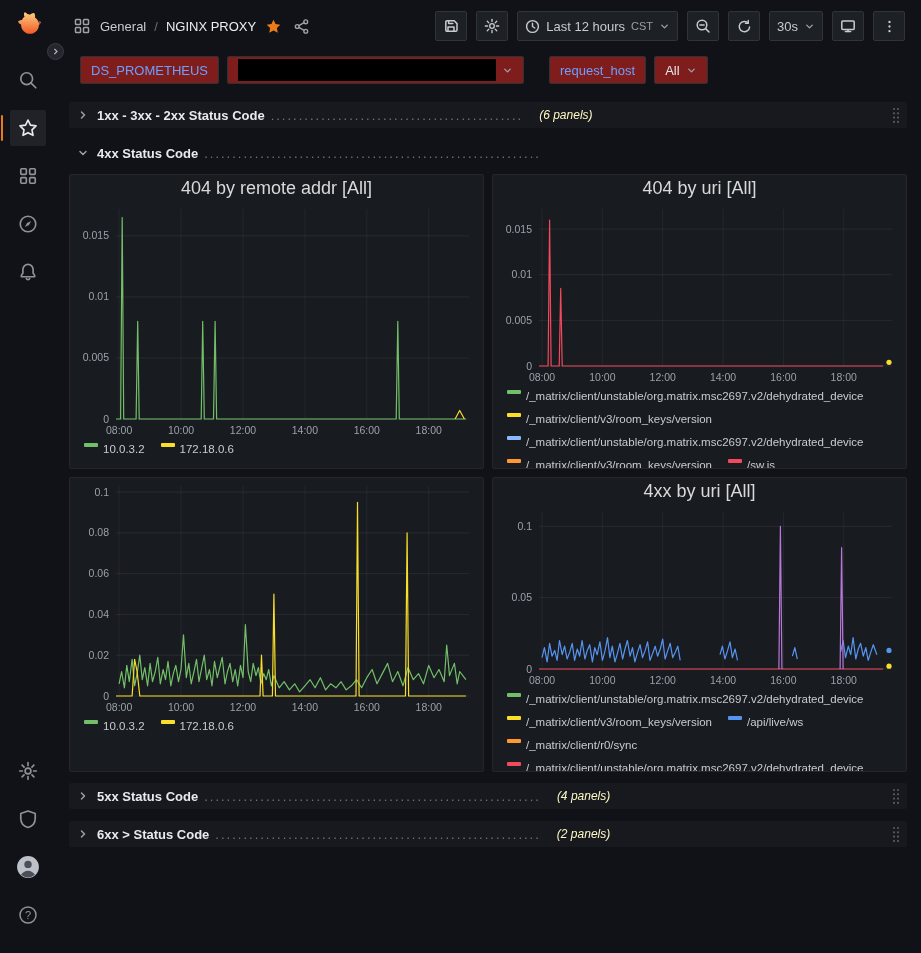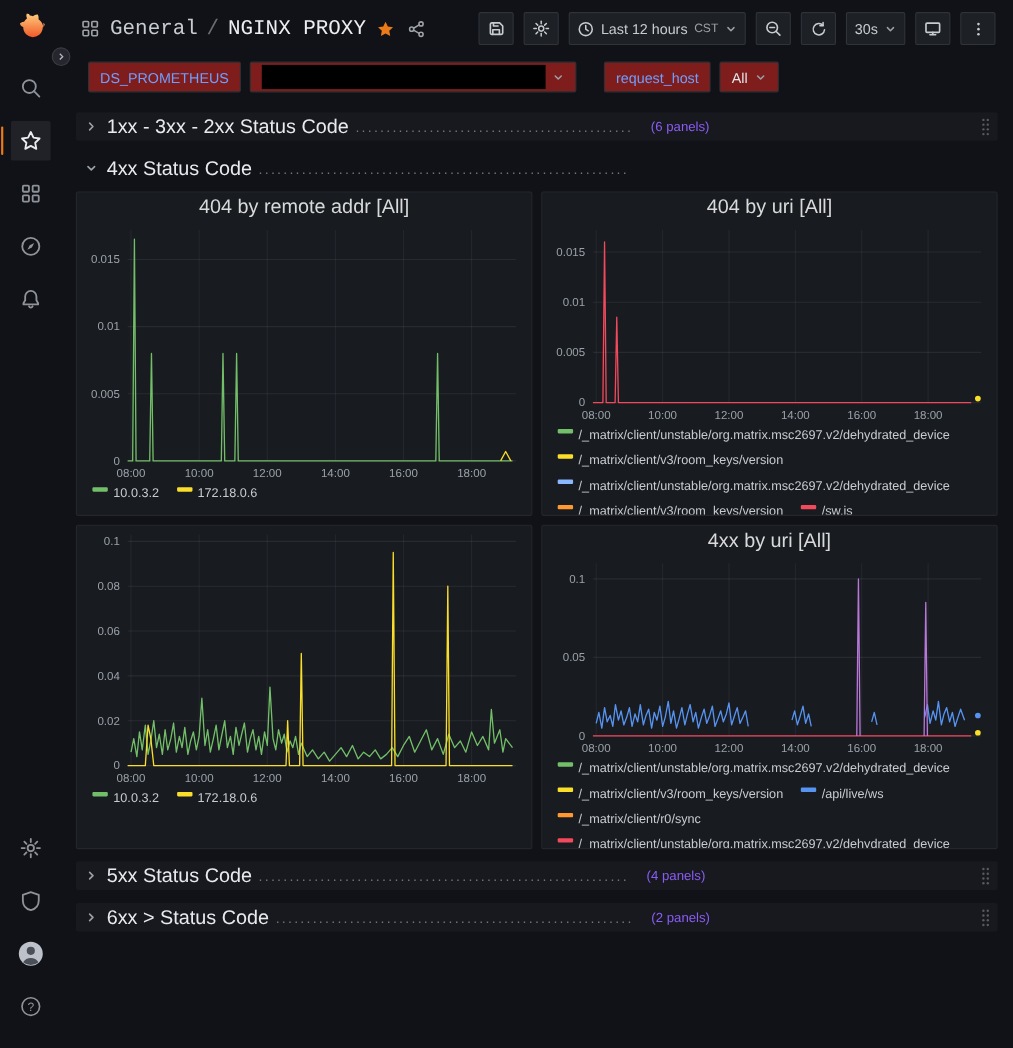--- a/index.html
+++ b/index.html
@@ -39,21 +39,21 @@
   }
   .nav-expand svg { stroke:currentColor; fill:none; stroke-width:1.6; }
 
   
   .main { margin-left:55px; }
 
   .page-header {
     height:52px; display:flex; align-items:center; gap:9px; padding:0 16px 0 18px;
   }
   .page-header .apps { color:#9da2a8; cursor:pointer; }
-  .breadcrumb { display:flex; align-items:center; gap:8px; font-size:19px;font-family:Liberation Mono, monospace; }
+  .breadcrumb { display:flex; align-items:center; gap:8px; font-size:13px; }
   .crumb-folder { color:#c7ccd1; cursor:pointer; }
   .crumb-sep { color:#6a6f76; }
   .crumb-dash { color:#eceef1; font-weight:500; cursor:pointer; }
   .star-filled { cursor:pointer; }
   .share { color:#9da2a8; cursor:pointer; margin-left:2px; }
 
   .toolbar { margin-left:auto; display:flex; align-items:center; gap:9px; }
   .tb-btn {
     height:30px; min-width:32px; display:flex; align-items:center; justify-content:center;
     gap:6px; padding:0 7px; background:#1d2024; border:1px solid #2f333a; border-radius:2px;
@@ -75,23 +75,23 @@
   .var-chev { color:#9aa0a7; }
 
   
   .dashboard { padding:8px 14px 0; }
   .row-header {
     height:26px; display:flex; align-items:center; gap:6px; padding:0 6px;
     background:#17191e; border-radius:2px; margin-bottom:12px; cursor:pointer;
   }
   .row-header.expanded { background:transparent; margin-bottom:8px; }
   .row-chev { color:#9aa0a7; width:16px; }
-  .row-title { font-weight:400; font-size:18px; color:#e8eaed; white-space:nowrap; }
+  .row-title { font-weight:700; font-size:13px; color:#e8eaed; white-space:nowrap; }
   .row-dots { color:#70757c; letter-spacing:2px; white-space:nowrap; overflow:hidden; flex:0 1 auto; min-width:0; }
-  .row-count { color:#8b5cf6; font-size:12px; margin-left:10px; white-space:nowrap; }
+  .row-count { font-style:italic; color:#fef9c3; font-size:12px; margin-left:10px; white-space:nowrap; }
   .row-drag { margin-left:auto; color:#565a61; cursor:grab; }
 
   .panels-grid { display:grid; grid-template-columns:1fr 1fr; gap:8px; margin-bottom:11px; }
   .panel {
     background:#181b1f; border:1px solid #24262c; border-radius:2px;
     height:295px; display:flex; flex-direction:column; overflow:hidden;
   }
   .panel-title {
     height:26px; line-height:26px; text-align:center; font-size:18px; font-weight:500;
     color:#d8d9da; cursor:pointer; white-space:nowrap; overflow:hidden;

